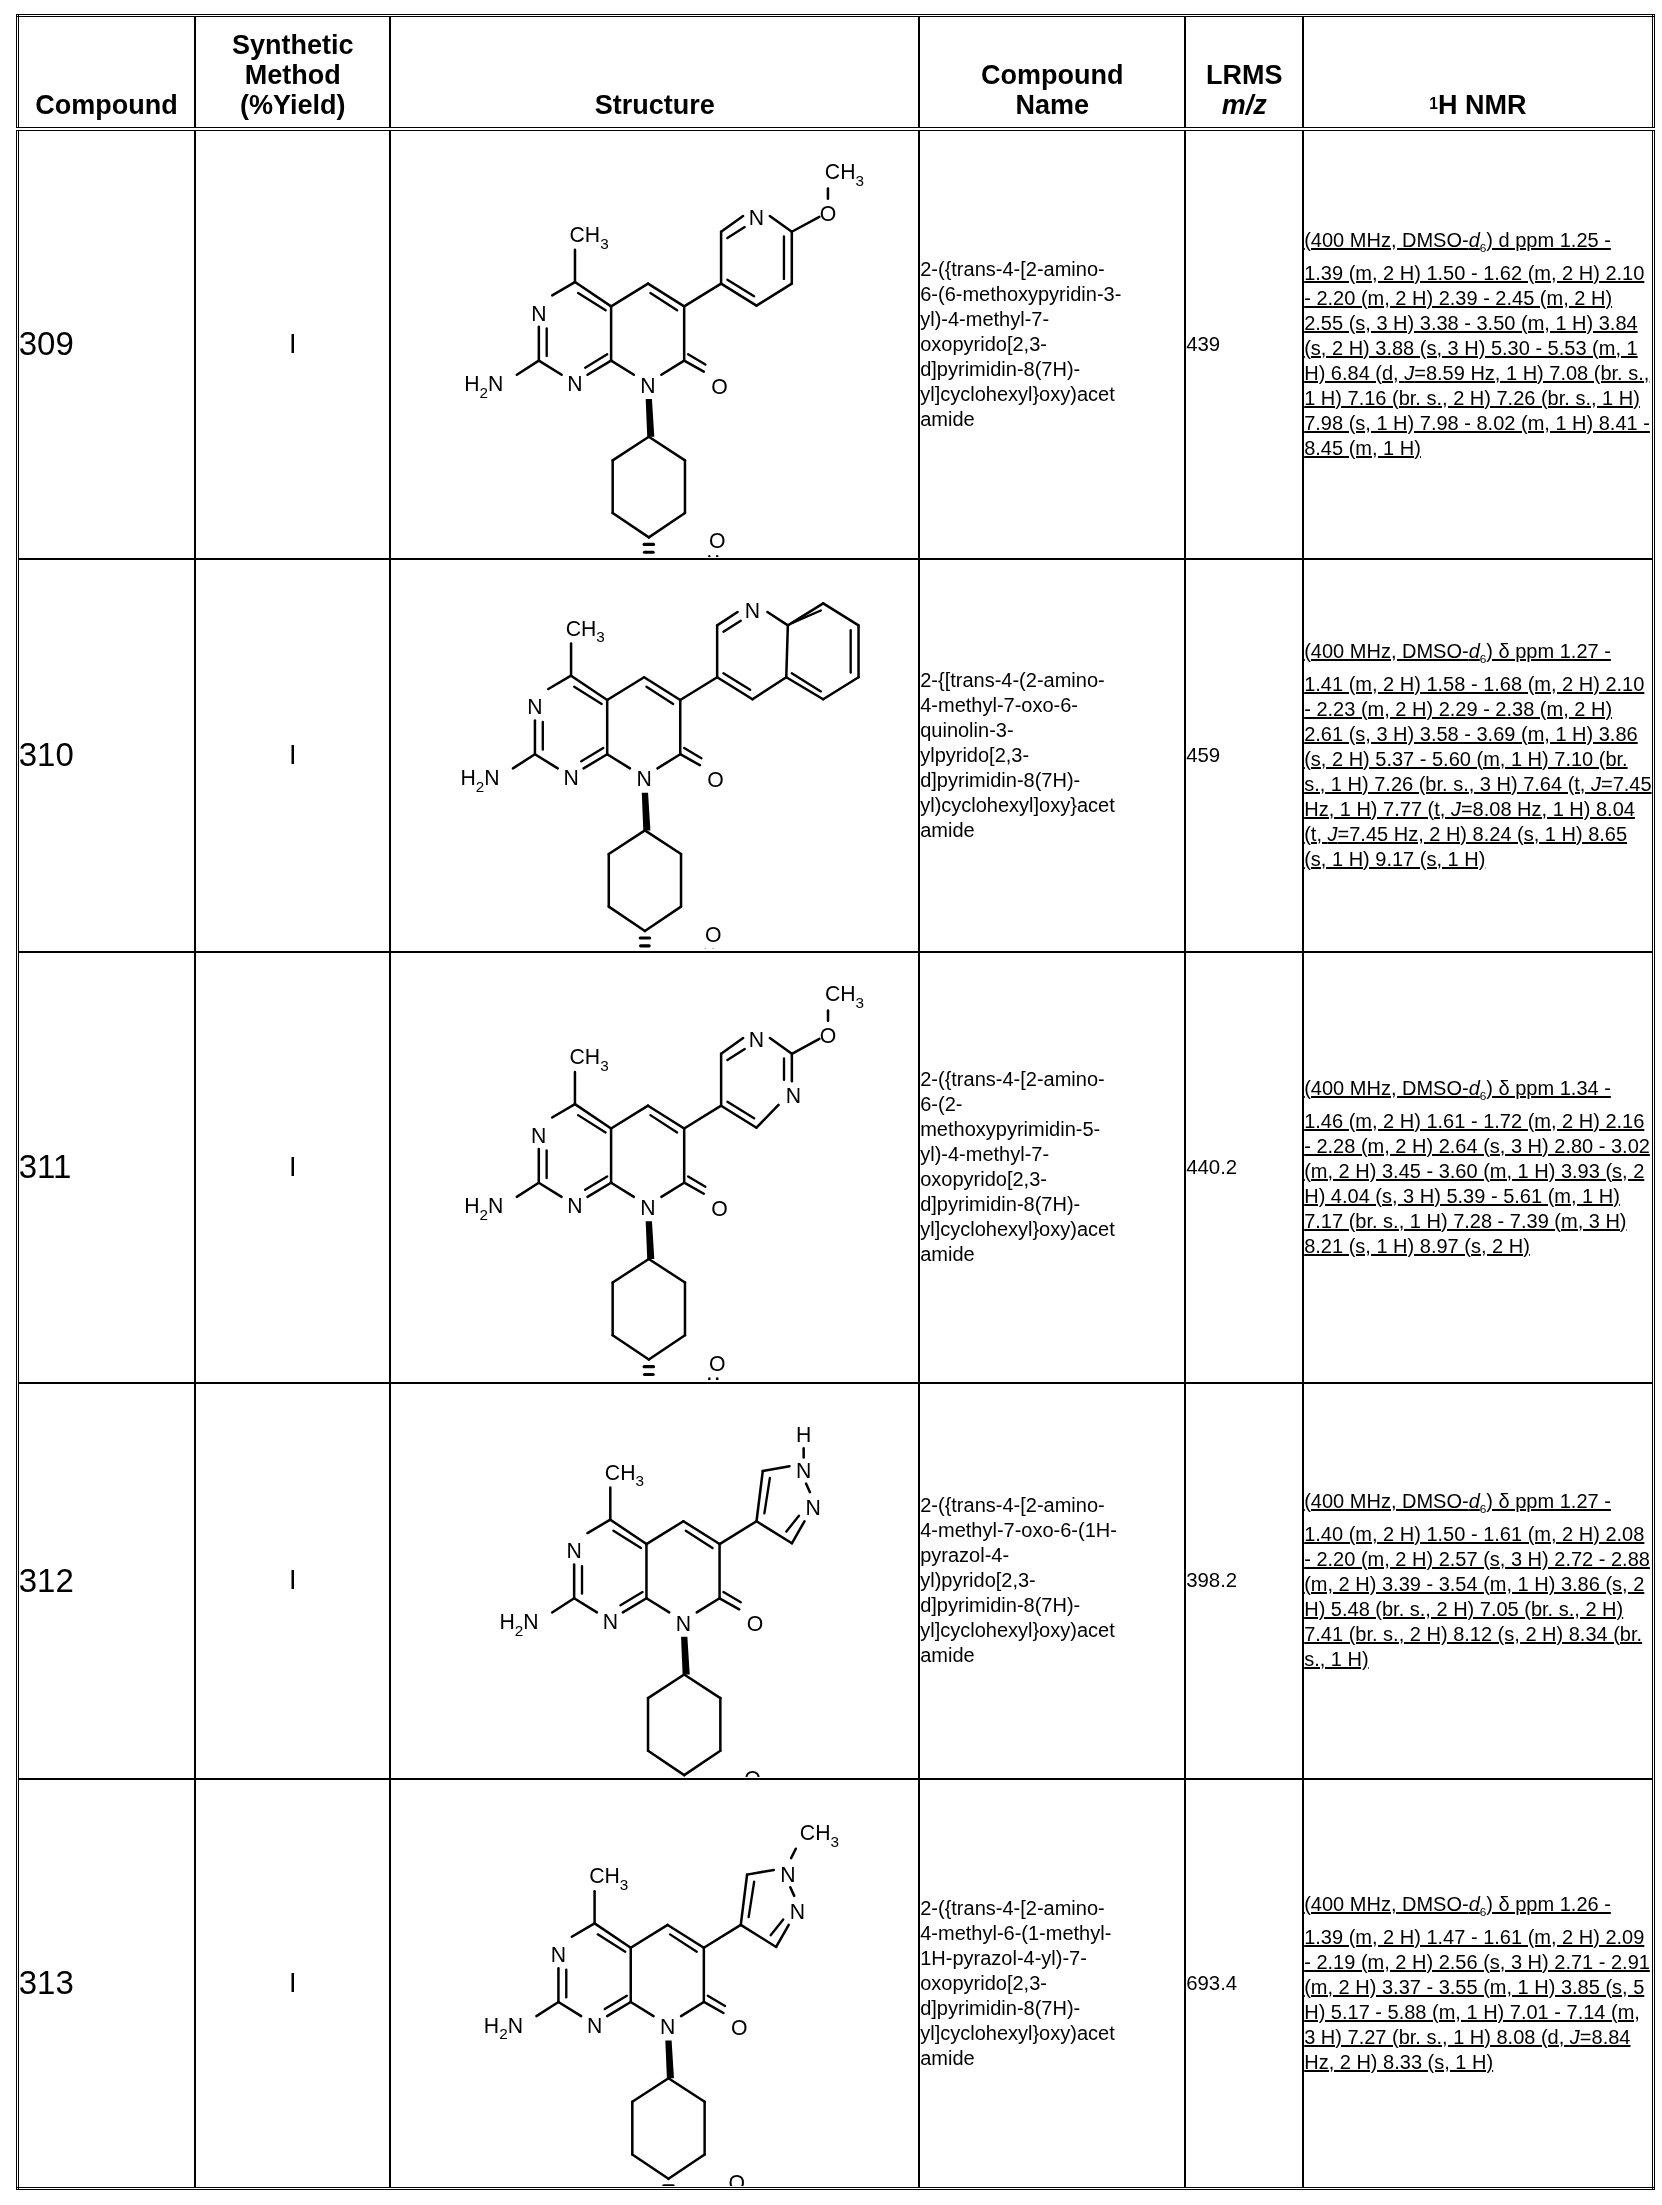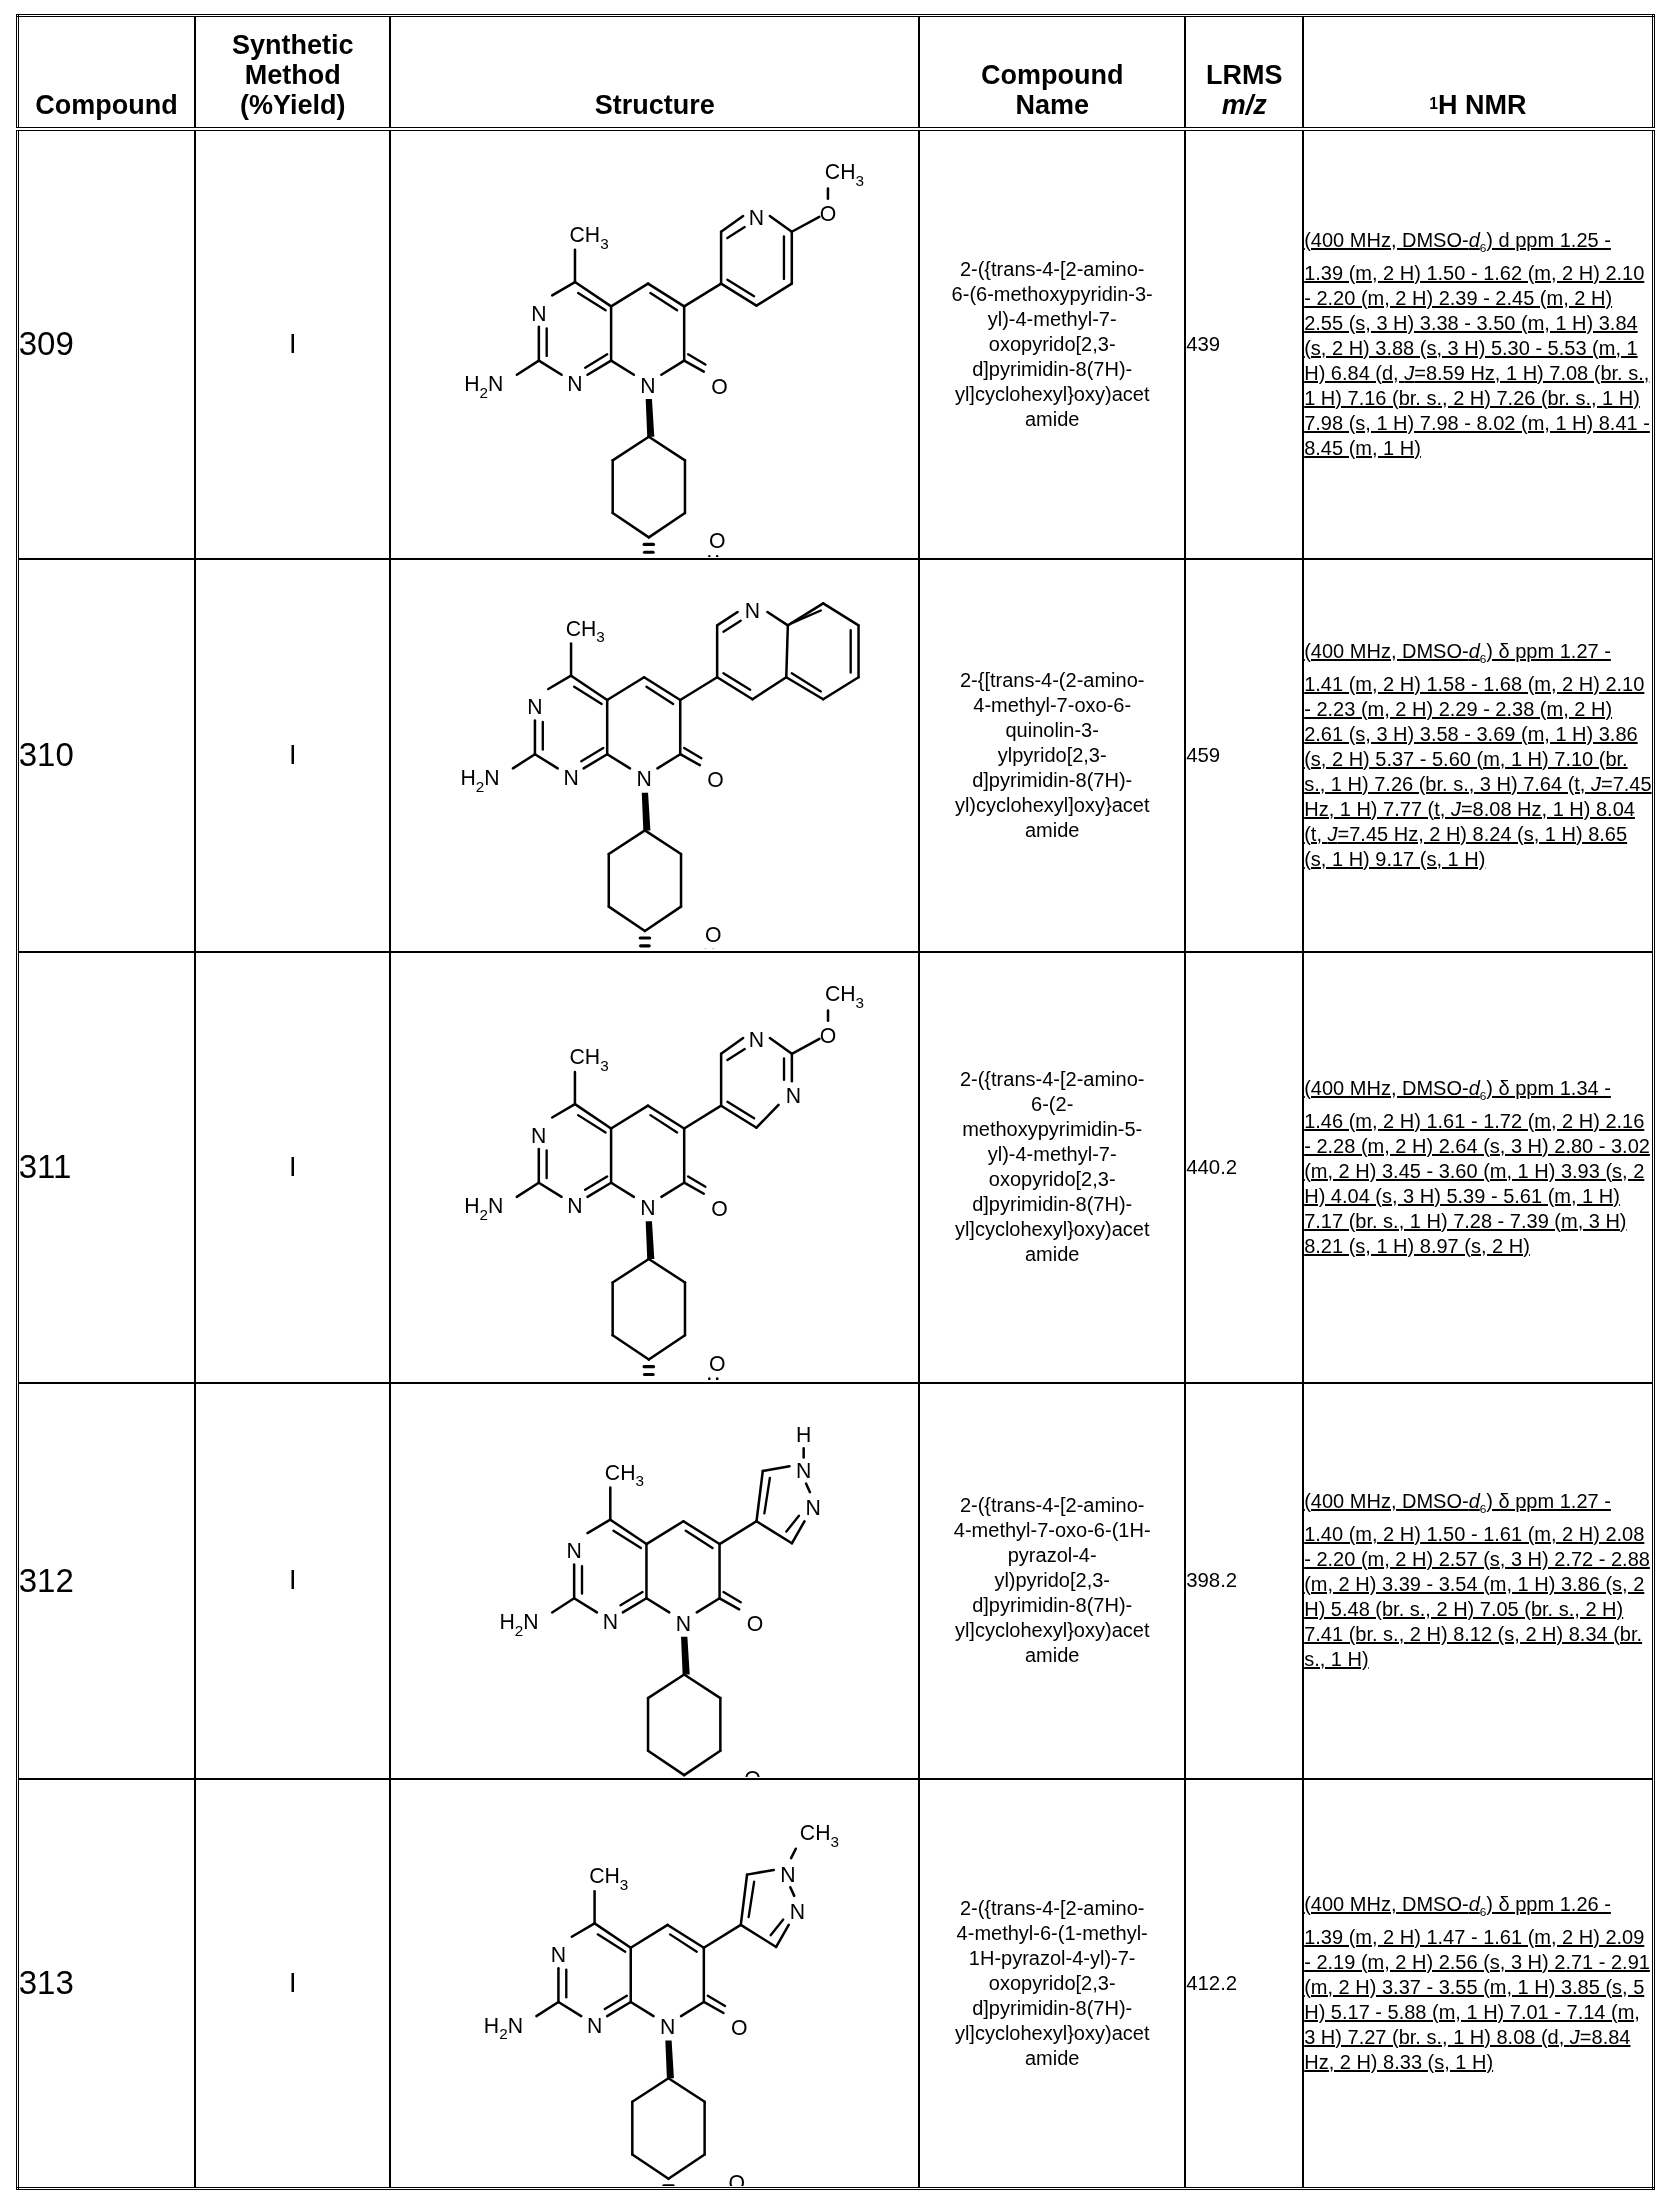--- a/index.html
+++ b/index.html
@@ -19,21 +19,21 @@
     border-bottom:4.7px double #000;
   }
   .col-compound { width:178px; }
   .col-method   { width:195px; }
   .col-struct   { width:529px; }
   .col-name     { width:266px; }
   .col-lrms     { width:118px; }
   .col-nmr      { width:350px; }
   td.num { text-align:left; font-size:33px; }
   td.method { text-align:center; font-size:27px; }
-  td.name { font-size:20px; line-height:25px; text-align:center; padding-left:1.6px; }
+  td.name { font-size:20px; line-height:25px; text-align:left; padding-left:1.6px; }
   td.lrms { text-align:left; font-size:20.4px; }
   td.nmr { font-size:20px; line-height:25px; text-align:left; padding-left:1.6px; padding-right:1.6px;text-decoration:underline; }
   td.struct { position:relative; }
   td.struct svg { display:block; }
   .nm-text { white-space:pre-wrap; word-break:break-all; }
   sup.h1 { font-size:15.7px; vertical-align:top; position:relative; top:-1.6px; }
   i.it { font-style:italic; }
   svg text { font-family:"Liberation Sans", sans-serif; fill:#000; }
 </style>
 </head>
@@ -476,20 +476,20 @@
         </td>
     <td class="name">
           <div class="nm-text">2-({trans-4-[2-amino-
 4-methyl-6-(1-methyl-
 1H-pyrazol-4-yl)-7-
 oxopyrido[2,3-
 d]pyrimidin-8(7H)-
 yl]cyclohexyl}oxy)acet
 amide</div>
         </td>
-    <td class="lrms"><span>412.2</span></td>
+    <td class="lrms"><span>693.4</span></td>
     <td class="nmr">
           <div>(400 MHz, DMSO-<i>d</i><sub style="font-size:11.8px">6</sub>) δ ppm 1.26 - 1.39 (m, 2 H) 1.47 - 1.61 (m, 2 H) 2.09 - 2.19 (m, 2 H) 2.56 (s, 3 H) 2.71 - 2.91 (m, 2 H) 3.37 - 3.55 (m, 1 H) 3.85 (s, 5 H) 5.17 - 5.88 (m, 1 H) 7.01 - 7.14 (m, 3 H) 7.27 (br. s., 1 H) 8.08 (d, <i>J</i>=8.84 Hz, 2 H) 8.33 (s, 1 H)</div>
         </td>
   </tr>
     </tbody>
 </table>
 
 
 </body></html>

